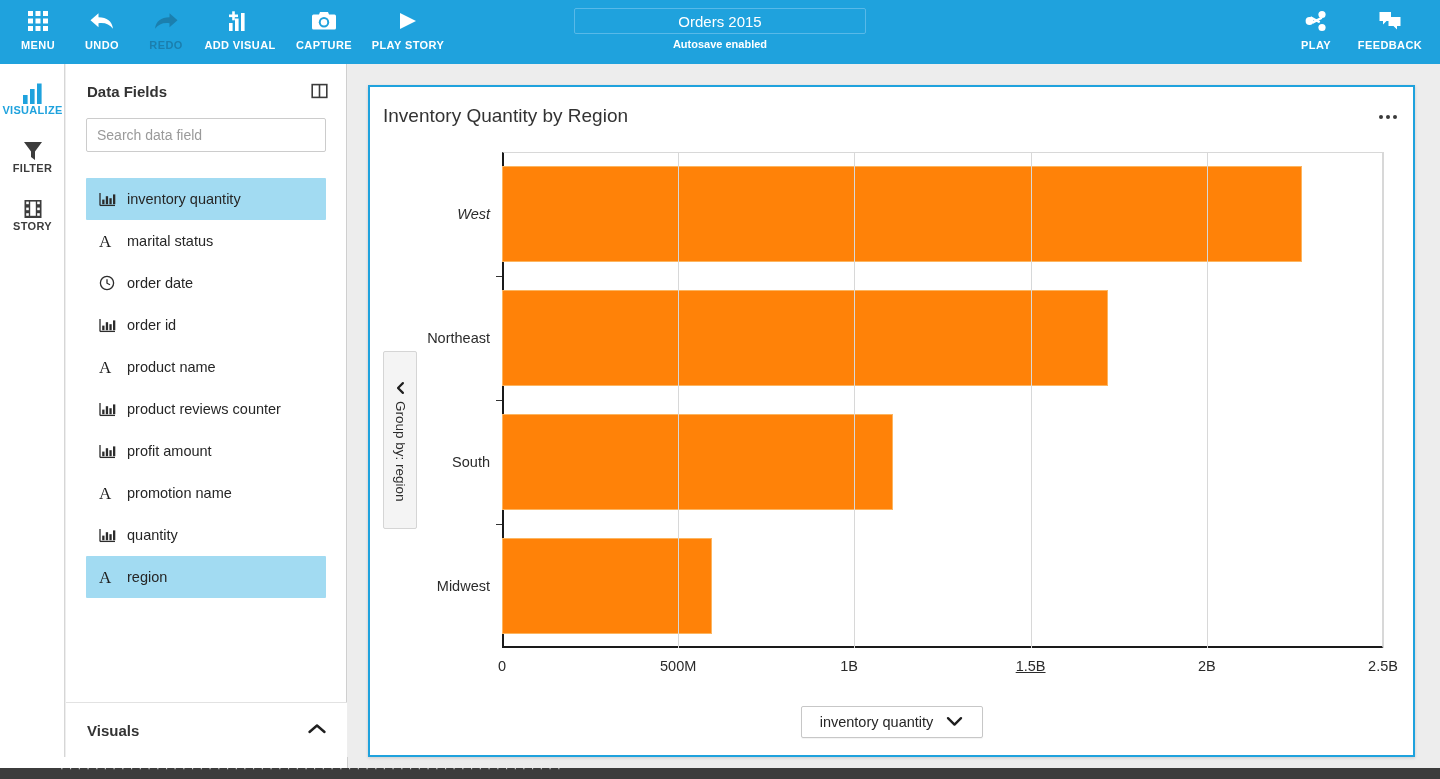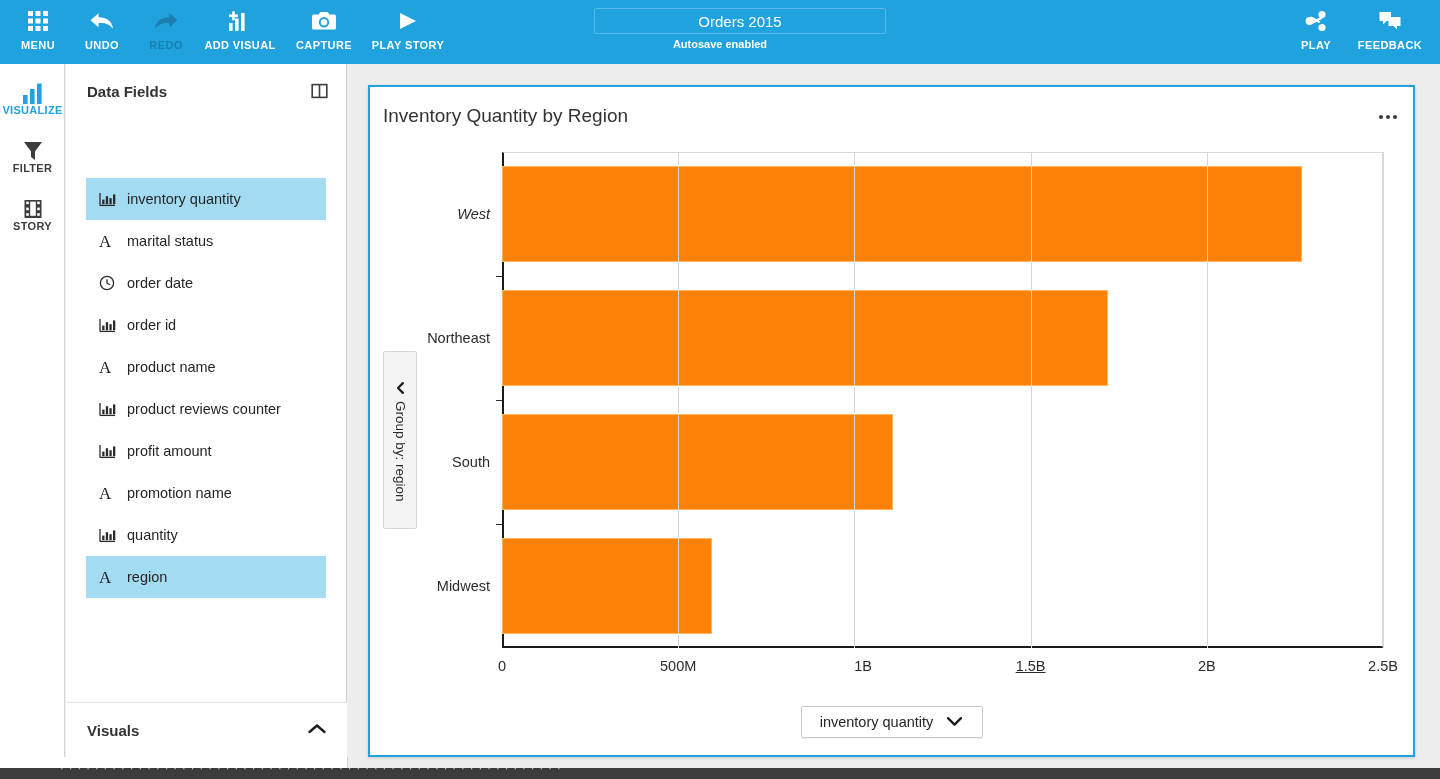--- a/index.html
+++ b/index.html
@@ -47,21 +47,20 @@
   .doc-title {
     border: 1px solid #58b9e8;
     border-radius: 2px;
     height: 26px; line-height: 24px;
     font-size: 15px; color: #ffffff;
     background: transparent;
     text-align: center;
     width: 100%;
     font-family: "Liberation Sans", sans-serif;
     outline: none;
-    margin-left: 20px;
   }
   .autosave {
     margin-top: 4px;
     font-size: 11px; font-weight: bold; color: #ffffff;
   }
 
   
   .rail {
     position: absolute; left: 0; top: 64px;
     width: 65px; height: 715px;
@@ -393,20 +392,23 @@
   <div class="panel-head">
     <span class="panel-title">Data Fields</span>
     <span class="panel-head-ico">
       <svg width="17" height="16" viewBox="0 0 17 16" fill="none" stroke="#3c3c3c" stroke-width="1.6">
         <rect x="1.2" y="1.6" width="14.6" height="12.8"></rect>
         <line x1="8.5" y1="1.6" x2="8.5" y2="14.4"></line>
       </svg>
     </span>
   </div>
 
+  <div class="search-wrap">
+    <input class="search-input" type="text" placeholder="Search data field" value="" style="">
+  </div>
 
   <div class="field-list">
       <div class="field-row selected">
         <span class="field-ico">
           <svg width="17" height="15" viewBox="0 0 17 15" fill="none" stroke="#2b2b2b" stroke-width="1.3">
             <line x1="1" y1="1" x2="1" y2="13.4"></line>
             <line x1="1" y1="13.4" x2="16" y2="13.4"></line>
             <rect x="3.2" y="7.6" width="2.3" height="4.6" fill="#2b2b2b" stroke="none"></rect>
             <rect x="6.8" y="4.2" width="2.3" height="8" fill="#2b2b2b" stroke="none"></rect>
             <rect x="10.4" y="6.2" width="2.3" height="6" fill="#2b2b2b" stroke="none"></rect>
@@ -537,21 +539,21 @@
       <div class="bars">
           <div class="bar" title="West: 2.27B" style="top: 13.95px; height: 96.1px; width: 799.948px; background: rgb(255, 130, 8);"></div>
           <div class="bar" title="Northeast: 1.72B" style="top: 137.95px; height: 96.1px; width: 606.128px; background: rgb(255, 130, 8);"></div>
           <div class="bar" title="South: 1.11B" style="top: 261.95px; height: 96.1px; width: 391.164px; background: rgb(255, 130, 8);"></div>
           <div class="bar" title="Midwest: 596M" style="top: 385.95px; height: 96.1px; width: 210.03px; background: rgb(255, 130, 8);"></div>
         </div>
     <div class="xtick" style="left: 0px; transform: translateX(-50%);">0</div>
         <div class="gridline" style="left: 176.2px;"></div>
         <div class="xtick" style="left: 176.2px; transform: translateX(-50%);">500M</div>
         <div class="gridline" style="left: 352.4px;"></div>
-        <div class="xtick" style="left: 361px; transform: translateX(-50%);">1B</div>
+        <div class="xtick" style="left: 347px; transform: translateX(-50%);">1B</div>
         <div class="gridline" style="left: 528.6px;"></div>
         <div class="xtick" style="left: 528.6px; transform: translateX(-50%); text-decoration: underline;">1.5B</div>
         <div class="gridline" style="left: 704.8px;"></div>
         <div class="xtick" style="left: 704.8px; transform: translateX(-50%);">2B</div>
         <div class="gridline" style="left: 881px;"></div>
         <div class="xtick" style="left: 881px; transform: translateX(-50%);">2.5B</div>
         <div class="ylabel" style="top: 62px; font-style: italic;">West</div>
         <div class="ylabel" style="top: 186px;">Northeast</div>
         <div class="tickmark" style="top: 124px;"></div>
         <div class="ylabel" style="top: 310px;">South</div>

